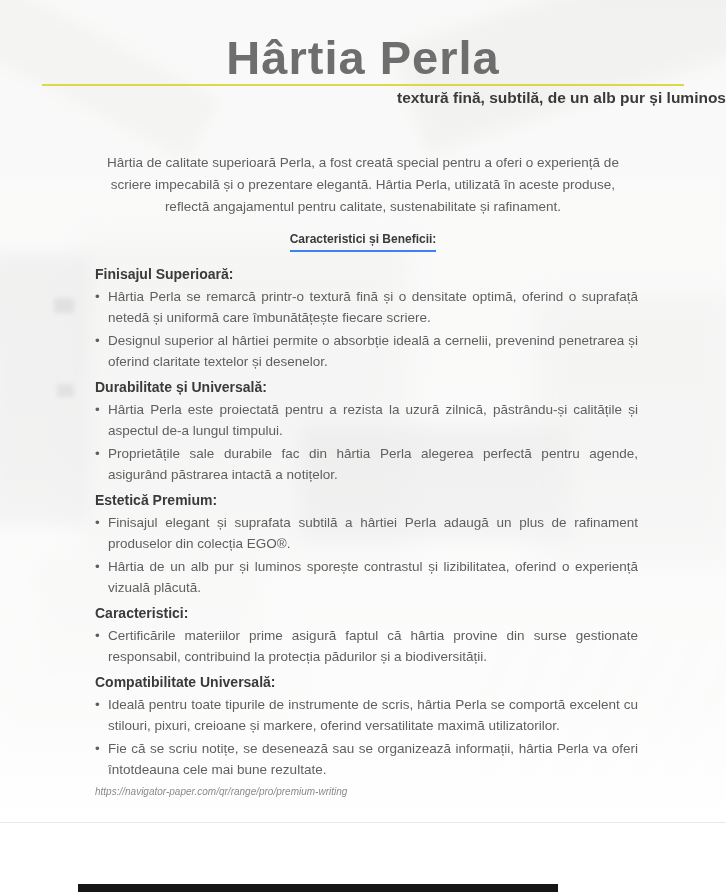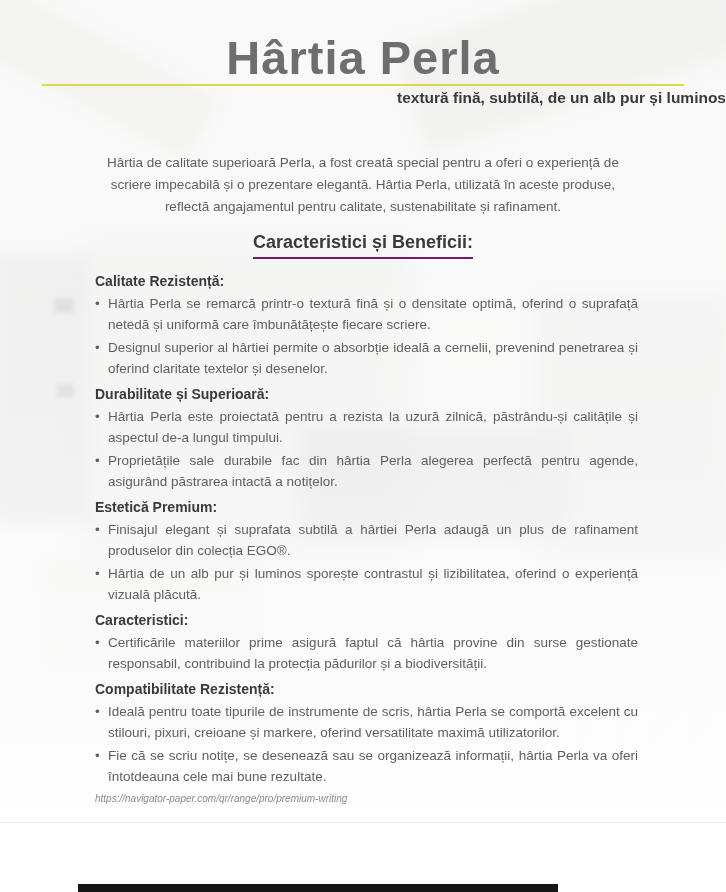--- a/index.html
+++ b/index.html
@@ -60,22 +60,22 @@
   }
 
   .intro{
     max-width:528px;margin:45px auto 10px auto;
     text-align:center;
     font-size:13.5px;line-height:22px;color:#606060;
   }
 
   .benefits-heading{
     display:table;margin:14px auto 0 auto;
-    font-size:18px;font-weight:700;color:#3a3a3a;
-    padding-bottom:4px;border-bottom:2px solid #701a75;
+    font-size:12px;font-weight:700;color:#3a3a3a;
+    padding-bottom:4px;border-bottom:2px solid #3b82f6;
   }
 
   .features{padding:13px 88px 0 95px;}
   .feature{margin-bottom:6px;}
   .feature h3{
     margin:0 0 2px 0;
     font-size:14px;line-height:19px;font-weight:700;color:#3a3a3a;
   }
   .bullet{
     position:relative;padding-left:13px;margin-bottom:2px;
@@ -126,44 +126,44 @@
       <p class="page-subtitle">textură fină, subtilă, de un alb pur și luminos</p>
     </div>
 
     <p class="intro">Hârtia de calitate superioară Perla, a fost creată special pentru a oferi o experiență de scriere impecabilă și o prezentare elegantă. Hârtia Perla, utilizată în aceste produse, reflectă angajamentul pentru calitate, sustenabilitate și rafinament.</p>
 
     <div class="benefits-heading">Caracteristici și Beneficii:</div>
 
     <div class="features">
 
       <section class="feature">
-        <h3>Calitate Rezistență:</h3>
+        <h3>Finisajul Superioară:</h3>
         <div class="bullet">Hârtia Perla se remarcă printr-o textură fină și o densitate optimă, oferind o suprafață netedă și uniformă care îmbunătățește fiecare scriere.</div>
         <div class="bullet">Designul superior al hârtiei permite o absorbție ideală a cernelii, prevenind penetrarea și oferind claritate textelor și desenelor.</div>
       </section>
 
       <section class="feature">
-        <h3>Durabilitate și Superioară:</h3>
+        <h3>Durabilitate și Universală:</h3>
         <div class="bullet">Hârtia Perla este proiectată pentru a rezista la uzură zilnică, păstrându-și calitățile și aspectul de-a lungul timpului.</div>
         <div class="bullet">Proprietățile sale durabile fac din hârtia Perla alegerea perfectă pentru agende, asigurând păstrarea intactă a notițelor.</div>
       </section>
 
       <section class="feature">
         <h3>Estetică Premium:</h3>
         <div class="bullet">Finisajul elegant și suprafata subtilă a hârtiei Perla adaugă un plus de rafinament produselor din colecția EGO®.</div>
         <div class="bullet">Hârtia de un alb pur și luminos sporește contrastul și lizibilitatea, oferind o experiență vizuală plăcută.</div>
       </section>
 
       <section class="feature">
         <h3>Caracteristici:</h3>
         <div class="bullet">Certificările materiilor prime asigură faptul că hârtia provine din surse gestionate responsabil, contribuind la protecția pădurilor și a biodiversității.</div>
       </section>
 
       <section class="feature">
-        <h3>Compatibilitate Rezistență:</h3>
+        <h3>Compatibilitate Universală:</h3>
         <div class="bullet">Ideală pentru toate tipurile de instrumente de scris, hârtia Perla se comportă excelent cu stilouri, pixuri, creioane și markere, oferind versatilitate maximă utilizatorilor.</div>
         <div class="bullet">Fie că se scriu notițe, se desenează sau se organizează informații, hârtia Perla va oferi întotdeauna cele mai bune rezultate.</div>
       </section>
 
     </div>
 
     <a class="footer-url" href="#">https://navigator-paper.com/qr/range/pro/premium-writing</a>
 
   </div>
 

